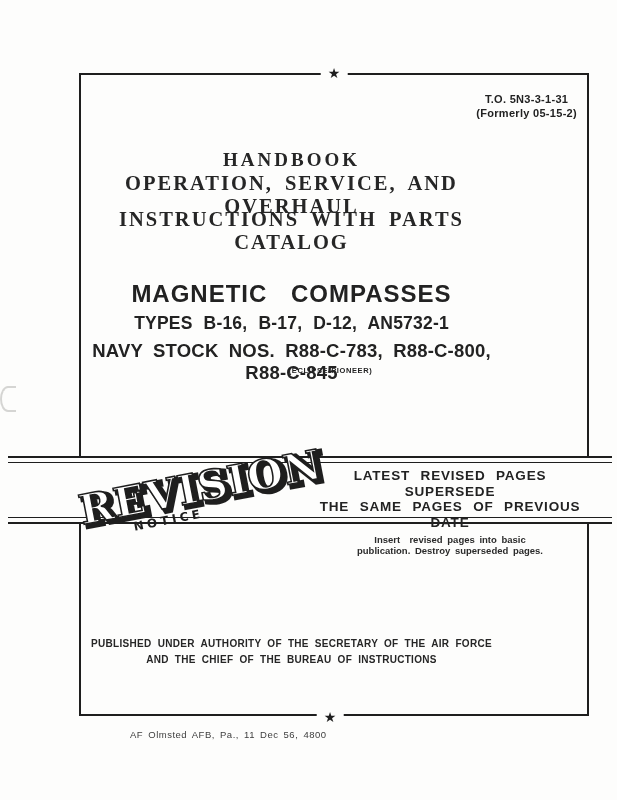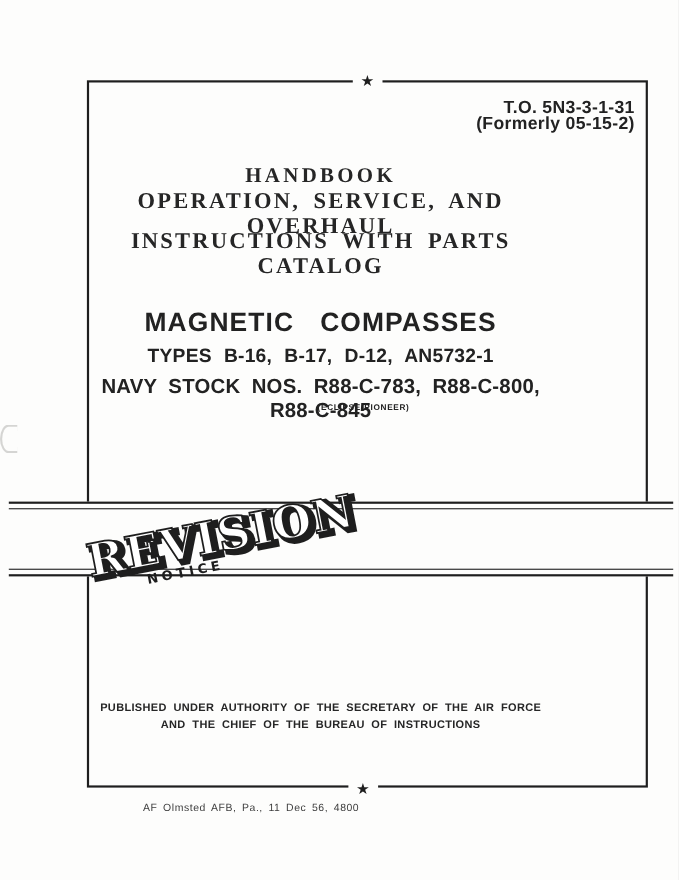--- a/index.html
+++ b/index.html
@@ -26,22 +26,22 @@
     padding:0 7px;
     font-size:14px;line-height:14px;
     color:#1e1e1e;
     z-index:5;
   }
   .star-top{left:334px;top:66px;transform:translateX(-50%);}
   .star-bottom{left:330px;top:710px;transform:translateX(-50%);}
   
   .to-block{
     position:absolute;top:92px;right:40px;
-    text-align:right;
-    font-weight:bold;font-size:16px;line-height:14px;
+    text-align:center;
+    font-weight:bold;font-size:11px;line-height:14px;
     letter-spacing:0.3px;
     z-index:2;
   }
   
   .c-line{
     position:absolute;left:81px;width:421px;
     text-align:center;z-index:2;
   }
   .t-serif{
     font-family:"Liberation Serif",serif;
@@ -130,20 +130,26 @@
     <div class="rule rule-bottom"></div>
 
     <svg class="rev-svg" width="275" height="100" viewBox="0 0 275 100">
       <g transform="rotate(-11 137 46)">
         <text x="22" y="63" font-family="DejaVu Serif, serif" font-weight="bold" font-size="41" letter-spacing="1" fill="#1e1e1e" stroke="#1e1e1e" stroke-width="5" transform="translate(3.5,3)">REVISION</text>
         <text x="22" y="63" font-family="DejaVu Serif, serif" font-weight="bold" font-size="41" letter-spacing="1" fill="#ffffff" stroke="#1e1e1e" stroke-width="1.6">REVISION</text>
         <text x="72" y="79" font-family="DejaVu Sans, sans-serif" font-weight="bold" font-size="12" letter-spacing="3.5" fill="#1e1e1e">NOTICE</text>
       </g>
     </svg>
 
+    <div class="bn-text">
+      <div class="bn-bold">LATEST REVISED PAGES SUPERSEDE</div>
+      <div class="bn-bold">THE SAME PAGES OF PREVIOUS DATE</div>
+      <div class="bn-small bn-small-first">Insert  revised pages into basic</div>
+      <div class="bn-small">publication. Destroy superseded pages.</div>
+    </div>
   </div>
 
   <div class="c-line auth auth1">PUBLISHED UNDER AUTHORITY OF THE SECRETARY OF THE AIR FORCE</div>
   <div class="c-line auth auth2">AND THE CHIEF OF THE BUREAU OF INSTRUCTIONS</div>
 
   <div class="footer-left">AF Olmsted AFB, Pa., 11 Dec 56, 4800</div>
 
 
 </div>
 

